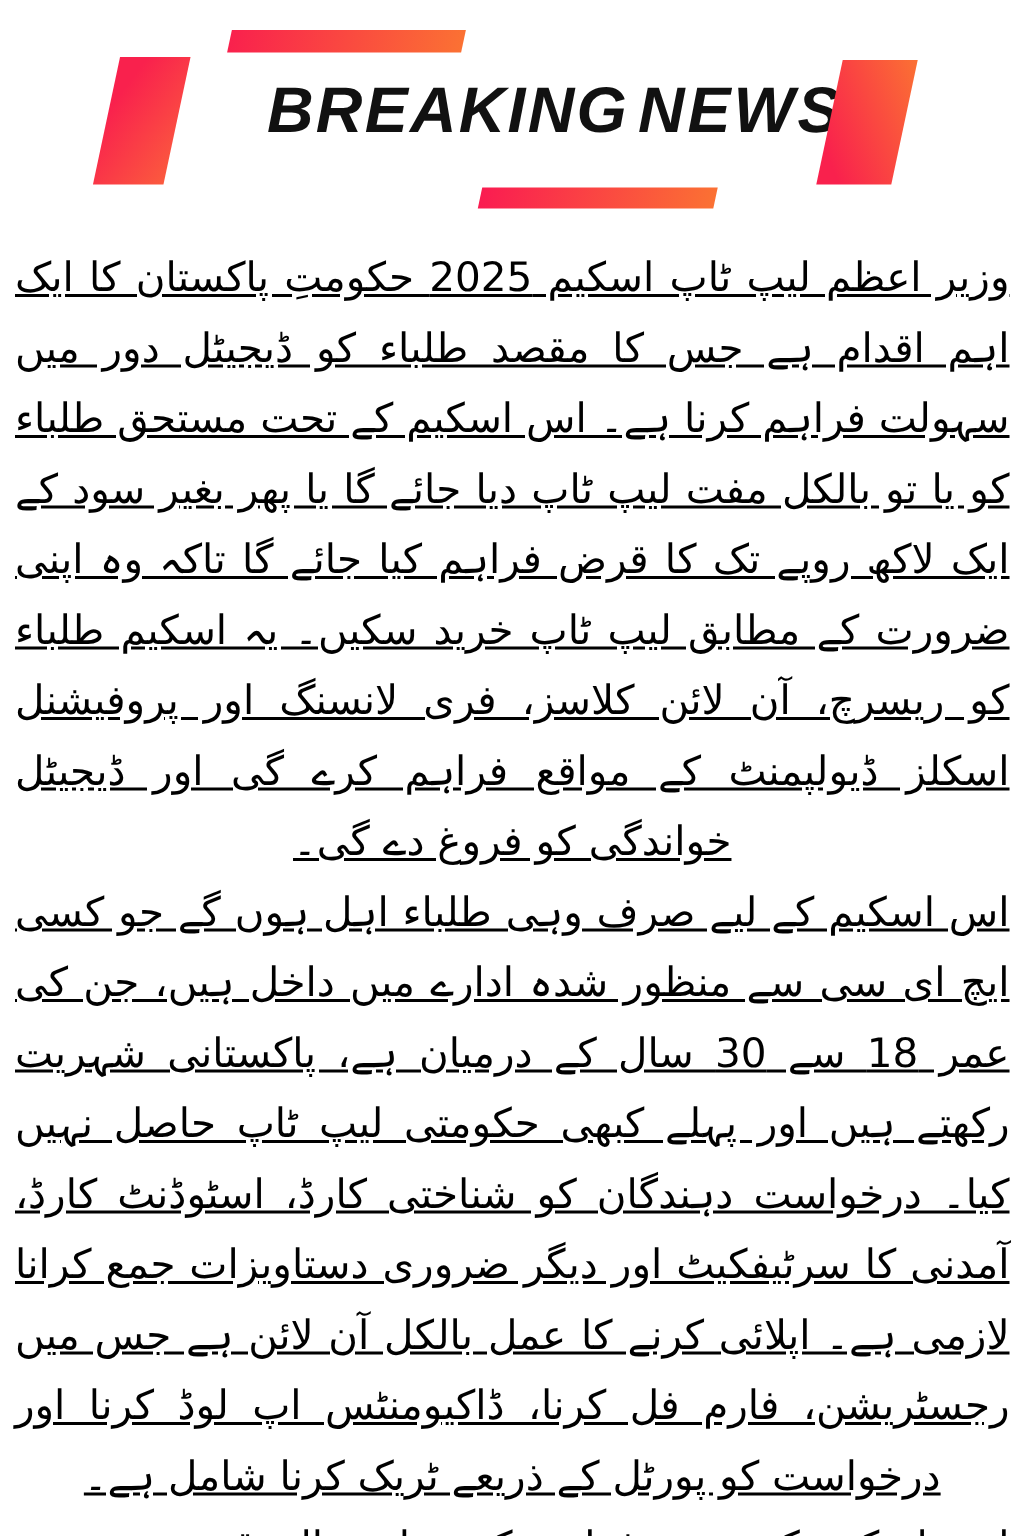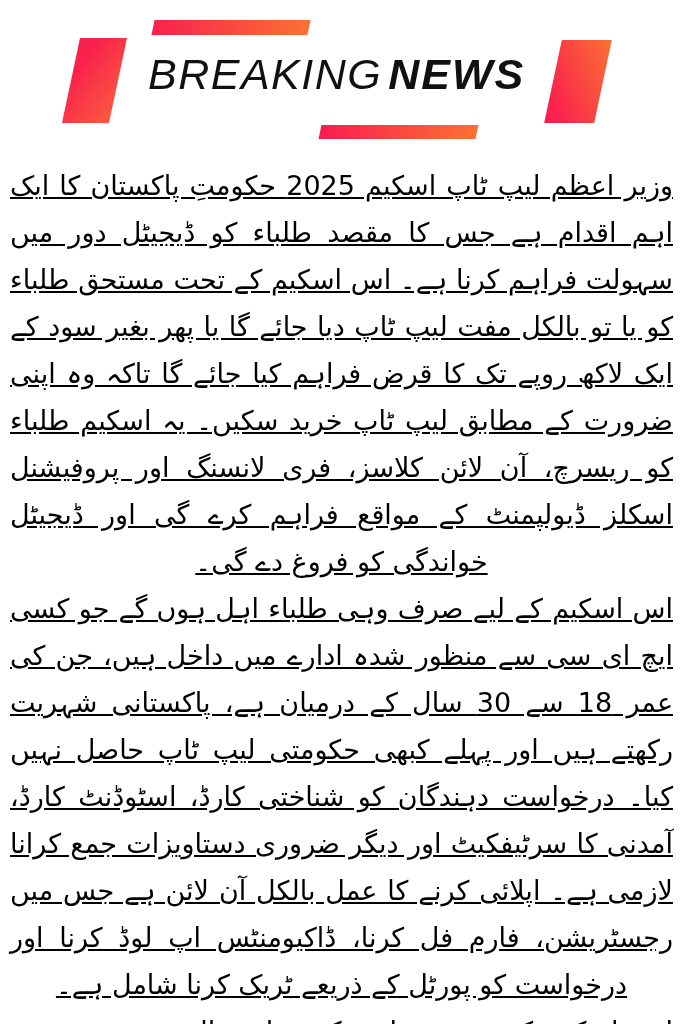--- a/index.html
+++ b/index.html
@@ -52,21 +52,21 @@
   .banner-title {
     position: absolute;
     left: 148px; top: 50px;
     margin: 0;
     white-space: nowrap;
     font-size: 43px;
     font-style: italic;
     letter-spacing: 1.5px;
     color: #111111;
   }
-  .banner-title .w-light { font-weight: 400; }
+  .banner-title .w-light { font-weight: 700; margin-left: 30px; }
   .banner-title .w-bold  { font-weight: 700; margin-left: 6px; letter-spacing: 2px; margin-top: 33px; }
   
   .article {
     padding: 10px 10px 0 10px;
     color: #000000;
     font-family: "DejaVu Sans", sans-serif;
     font-size: 27px;
     line-height: 47px;
     text-align: justify;
     text-align-last: center;

